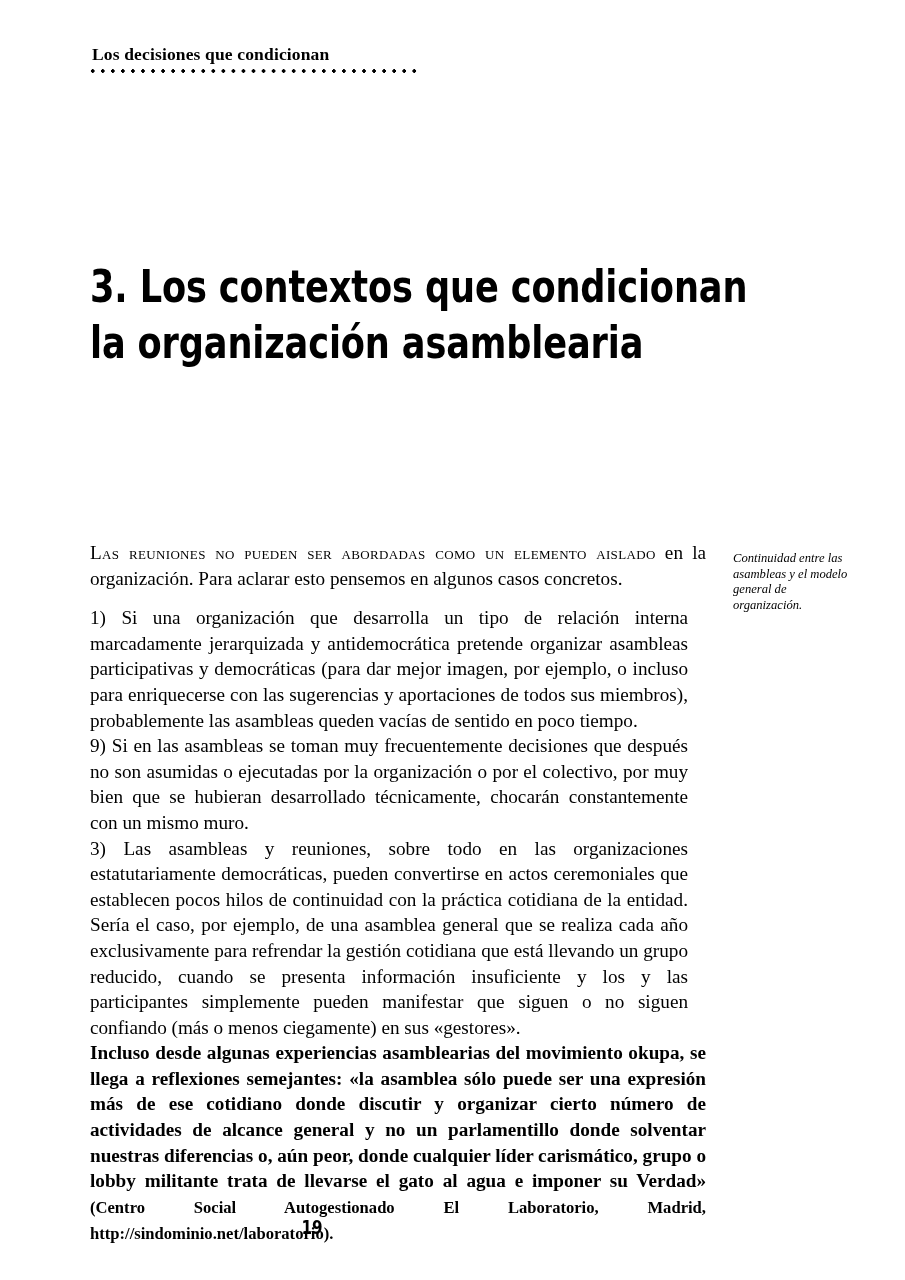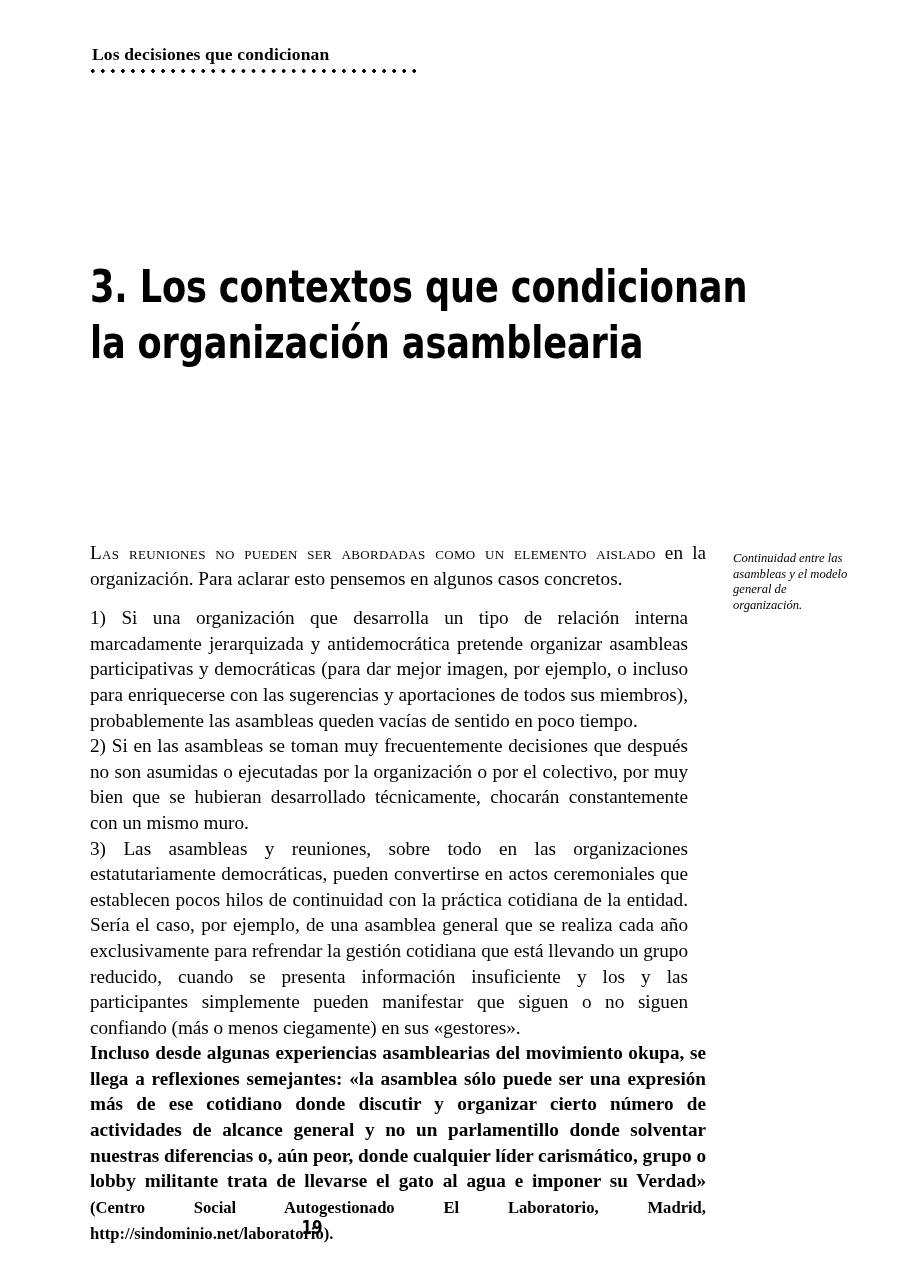--- a/index.html
+++ b/index.html
@@ -150,21 +150,21 @@
     <span class="t-line">la organización asamblearia</span>
   </h1>
 
   <div class="margin-note">Continuidad entre las asambleas y el modelo general de organización.</div>
 
   <div class="body-col">
 
     <p class="body lead"><span class="smallcaps">Las reuniones no pueden ser abordadas como un elemento aislado</span><span> en la organización. Para aclarar esto pensemos en algunos casos concretos.</span></p>
 
     <p class="body numbered">1) Si una organización que desarrolla un tipo de relación interna marcadamente jerarquizada y antidemocrática pretende organizar asambleas participativas y democráticas (para dar mejor imagen, por ejemplo, o incluso para enriquecerse con las sugerencias y aportaciones de todos sus miembros), probablemente las asambleas queden vacías de sentido en poco tiempo.</p>
-    <p class="body numbered">2) Si en las asambleas se toman muy frecuentemente decisiones que después no son asumidas o ejecutadas por la organización o por el colectivo, por muy bien que se hubieran desarrollado técnicamente, chocarán constantemente con un mismo muro.</p>
+    <p class="body numbered">9) Si en las asambleas se toman muy frecuentemente decisiones que después no son asumidas o ejecutadas por la organización o por el colectivo, por muy bien que se hubieran desarrollado técnicamente, chocarán constantemente con un mismo muro.</p>
     <p class="body numbered">3) Las asambleas y reuniones, sobre todo en las organizaciones estatutariamente democráticas, pueden convertirse en actos ceremoniales que establecen pocos hilos de continuidad con la práctica cotidiana de la entidad. Sería el caso, por ejemplo, de una asamblea general que se realiza cada año exclusivamente para refrendar la gestión cotidiana que está llevando un grupo reducido, cuando se presenta información insuficiente y los y las participantes simplemente pueden manifestar que siguen o no siguen confiando (más o menos ciegamente) en sus «gestores».</p>
 
     <p class="body closing"><span>Incluso desde algunas experiencias asamblearias del movimiento okupa, se llega a reflexiones semejantes: «la asamblea sólo puede ser una expresión más de ese cotidiano donde discutir y organizar cierto número de actividades de alcance general y no un parlamentillo donde solventar nuestras diferencias o, aún peor, donde cualquier líder carismático, grupo o lobby militante trata de llevarse el gato al agua e imponer su Verdad» </span><span class="attribution">(Centro Social Autogestionado El Laboratorio, Madrid, http://sindominio.net/laboratorio).</span></p>
 
   </div>
 
   <div class="folio">
     <span>19</span>
   </div>
 

